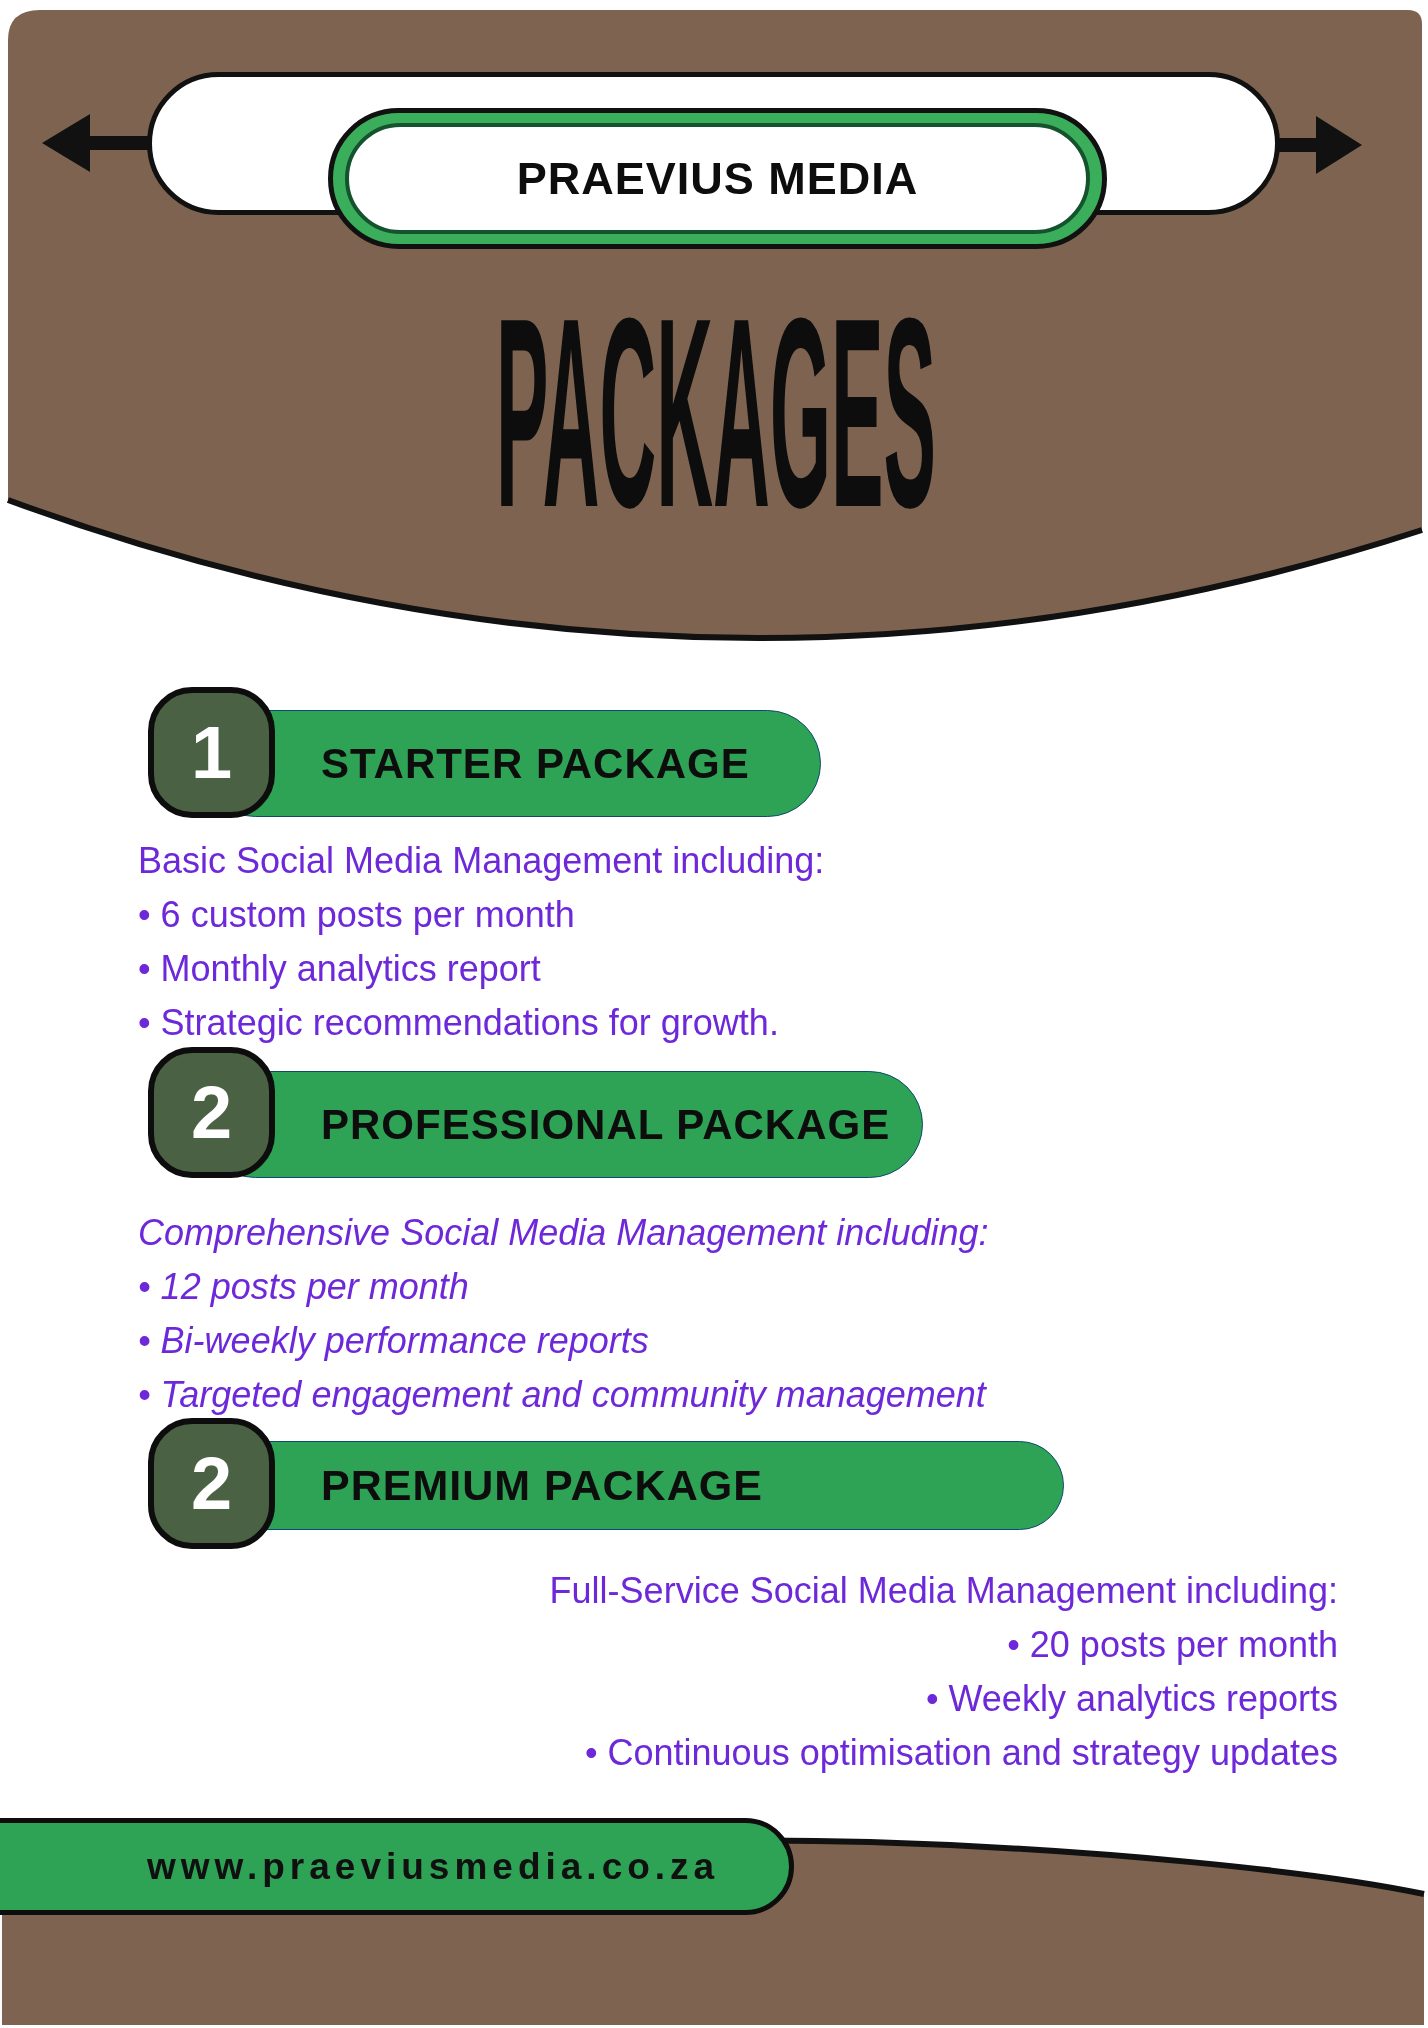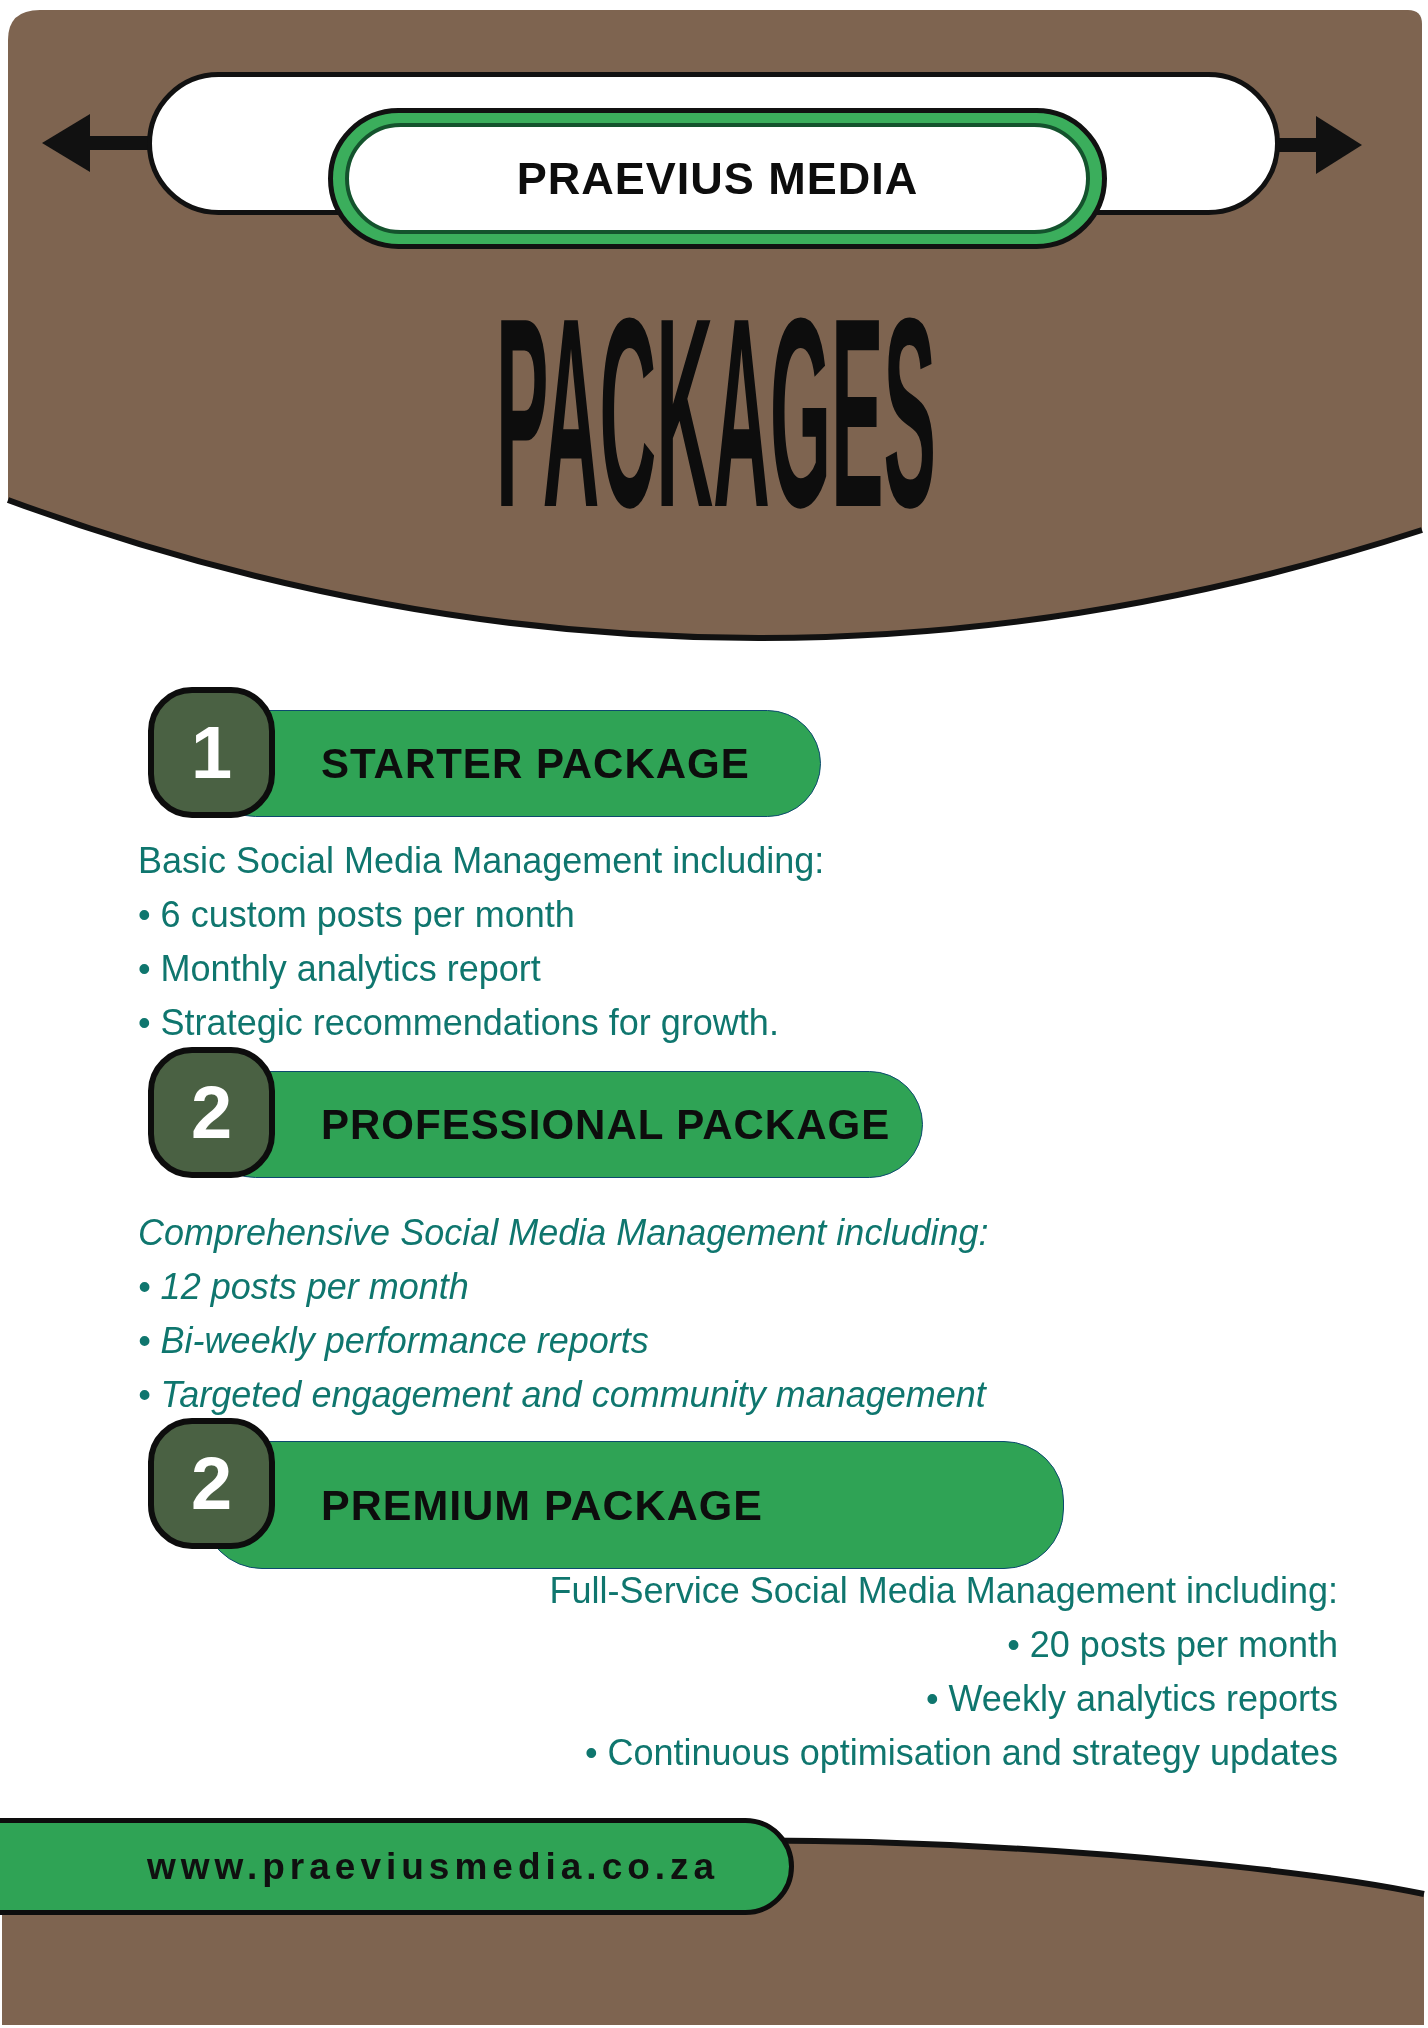--- a/index.html
+++ b/index.html
@@ -37,25 +37,25 @@
     position:absolute;height:107px;background:#2FA355;
     border:1px solid #0c4a6e;border-radius:60px;box-sizing:border-box;
     display:flex;align-items:center;padding-left:118px;
     font-size:42px;font-weight:700;color:#0d0d0d;letter-spacing:1px;z-index:2;
   }
   #badge-1{left:148px;top:687px;}
   #pill-1{left:202px;top:710px;width:619px;}
   #badge-2{left:148px;top:1047px;}
   #pill-2{left:202px;top:1071px;width:721px;}
   #badge-3{left:148px;top:1418px;}
-  #pill-3{left:202px;top:1441px;width:862px;height:128px;font-size:43px;}
+  #pill-3{left:202px;top:1441px;width:862px;height:89px;font-size:43px;}
 
   .body-block{
     position:absolute;left:138px;width:1200px;
-    font-size:36px;line-height:54px;color:#0f766e;z-index:1;
+    font-size:36px;line-height:54px;color:#6d28d9;z-index:1;
   }
   #body-1{top:834px;}
   #body-2{top:1206px;font-style:italic;}
   #body-3{top:1564px;text-align:right;}
   .bullet::before{content:"\2022\00a0";}
 
   .site-pill{
     position:absolute;left:-6px;top:1818px;width:800px;height:97px;
     background:#2FA355;border:5px solid #0d0d0d;border-radius:0 52px 52px 0;
     box-sizing:border-box;display:flex;align-items:center;padding-left:148px;

